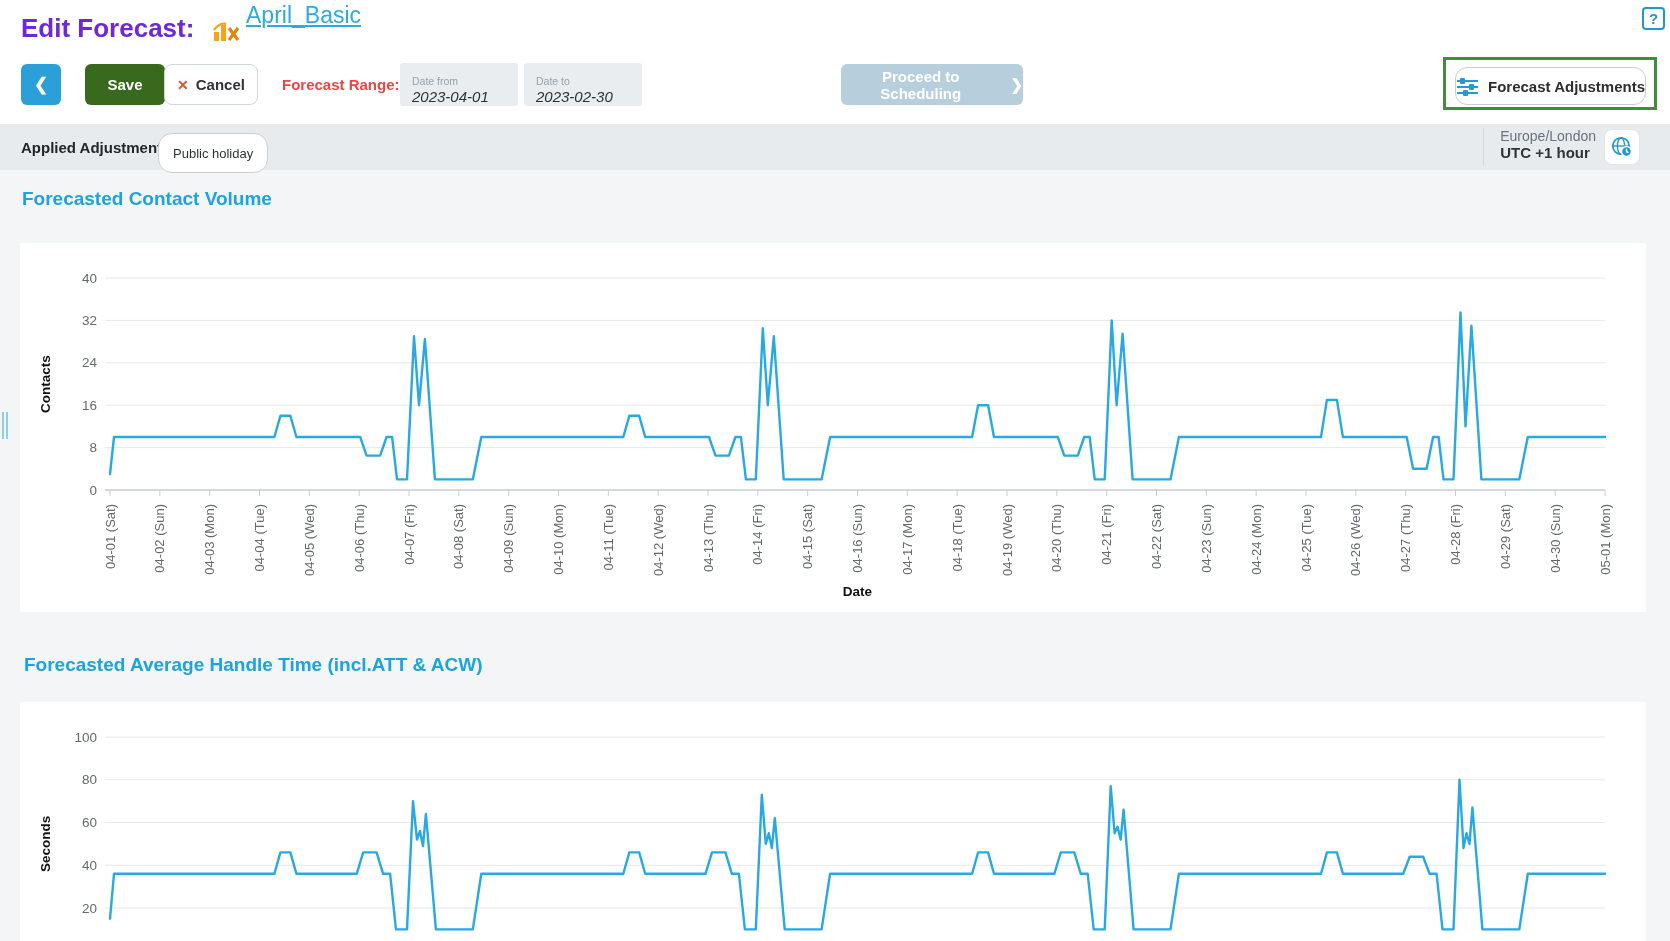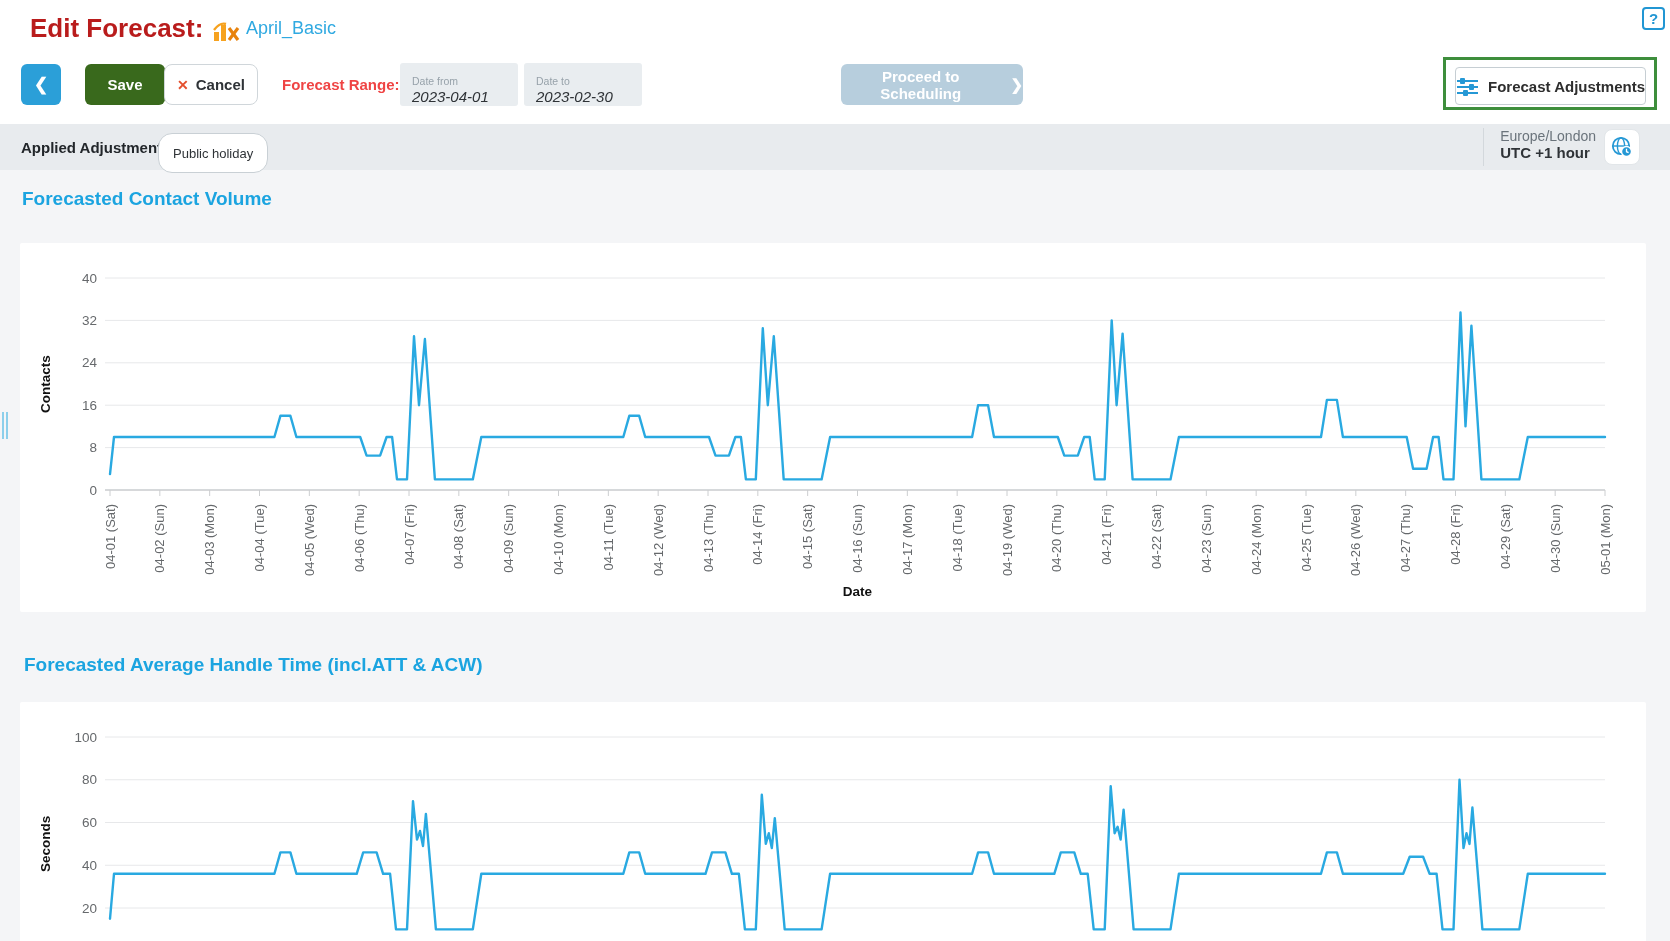--- a/index.html
+++ b/index.html
@@ -1,42 +1,42 @@
 <!DOCTYPE html>
 <html><head>
 <meta charset="utf-8">
 <style>
   * { margin:0; padding:0; box-sizing:border-box; }
   html,body { width:1670px; height:941px; overflow:hidden; background:#f4f5f7;
     font-family:"Liberation Sans", sans-serif; }
   
   #header { position:absolute; left:0; top:0; width:1670px; height:124px; background:#ffffff; }
-  #page-title { position:absolute; left:30px; top:13px; font-size:26px; font-weight:bold; color:#b91c1c; }
+  #page-title { position:absolute; left:21px; top:13px; font-size:26px; font-weight:bold; color:#6d28d9; }
   #forecast-icon { position:absolute; left:213px; top:19px; }
-  #forecast-name { position:absolute; left:246px; top:18px; font-size:18px; color:#2fa9e1; }
+  #forecast-name { position:absolute; left:246px; top:2px; font-size:23px; color:#2fa9e1;text-decoration:underline; }
   #help-btn { position:absolute; right:5px; top:7px; width:23px; height:23px; border:2px solid #2196d3;
     border-radius:4px; background:#fff; color:#2196d3; font-weight:bold; font-size:15px;
     display:flex; align-items:center; justify-content:center; cursor:pointer; }
   
   .btn { position:absolute; top:64px; height:41px; border:none; border-radius:6px;
     font-family:"Liberation Sans",sans-serif; font-size:15px; font-weight:bold;
     display:flex; align-items:center; justify-content:center; cursor:pointer; }
   #back-btn { left:21px; width:40px; background:#2b9fd8; color:#fff; font-size:17px; }
   #save-btn { left:85px; width:80px; background:#39691c; color:#fff; }
   #cancel-btn { left:164px; width:94px; background:#fff; border:1px solid #d0d6da; border-radius:8px; color:#2f3337; gap:7px; }
   #cancel-btn .x { color:#e4502e; font-weight:bold; font-size:14px; }
   #range-label { position:absolute; left:282px; top:76px; font-size:15px; font-weight:bold; color:#ef4444; }
   .datebox { position:absolute; top:63px; width:118px; height:43px; background:#e9edf0; border-radius:3px; padding:12px 12px; }
   .datebox .dl { font-size:10.5px; color:#97a2aa; }
   .datebox .dv { font-size:15px; color:#2f3337; margin-top:1px;font-style:italic; }
   #date-from { left:400px; } #date-to { left:524px; }
   #ptp-btn { left:662px; width:169px; background:#39691c; color:#fff; gap:10px; }
   #pts-btn { left:841px; width:182px; background:#b7cedd; color:#fff; gap:10px; cursor:default; }
   #fa-btn { left:1455px; top:67px; width:191px; height:38px; background:#fff;
-    border:1px solid #c6ced3; border-radius:4px; color:#2e2e2e; gap:9px; }
+    border:1px solid #c6ced3; border-radius:12px; color:#2e2e2e; gap:9px; }
   #fa-highlight { position:absolute; left:1443px; top:57px; width:214px; height:53px;
     border:3px solid #3e8e3c; pointer-events:none; }
   
   #adjbar { position:absolute; left:0; top:124px; width:1670px; height:46px; background:#e8ebee; }
   #adj-label { position:absolute; left:21px; top:15px; font-size:15px; font-weight:bold; color:#22262a; }
   .chip { position:absolute; left:158px; top:9px; height:40px; padding:0 14px; background:#fff;
     border:1px solid #c9d0d5; border-radius:14px; font-size:13px; color:#2f3337;
     display:flex; align-items:center; cursor:pointer; }
   #tz-divider { position:absolute; left:1483px; top:4px; width:1px; height:38px; background:#d3d8dc; }
   #tz-block { position:absolute; right:74px; top:4px; text-align:left; }

